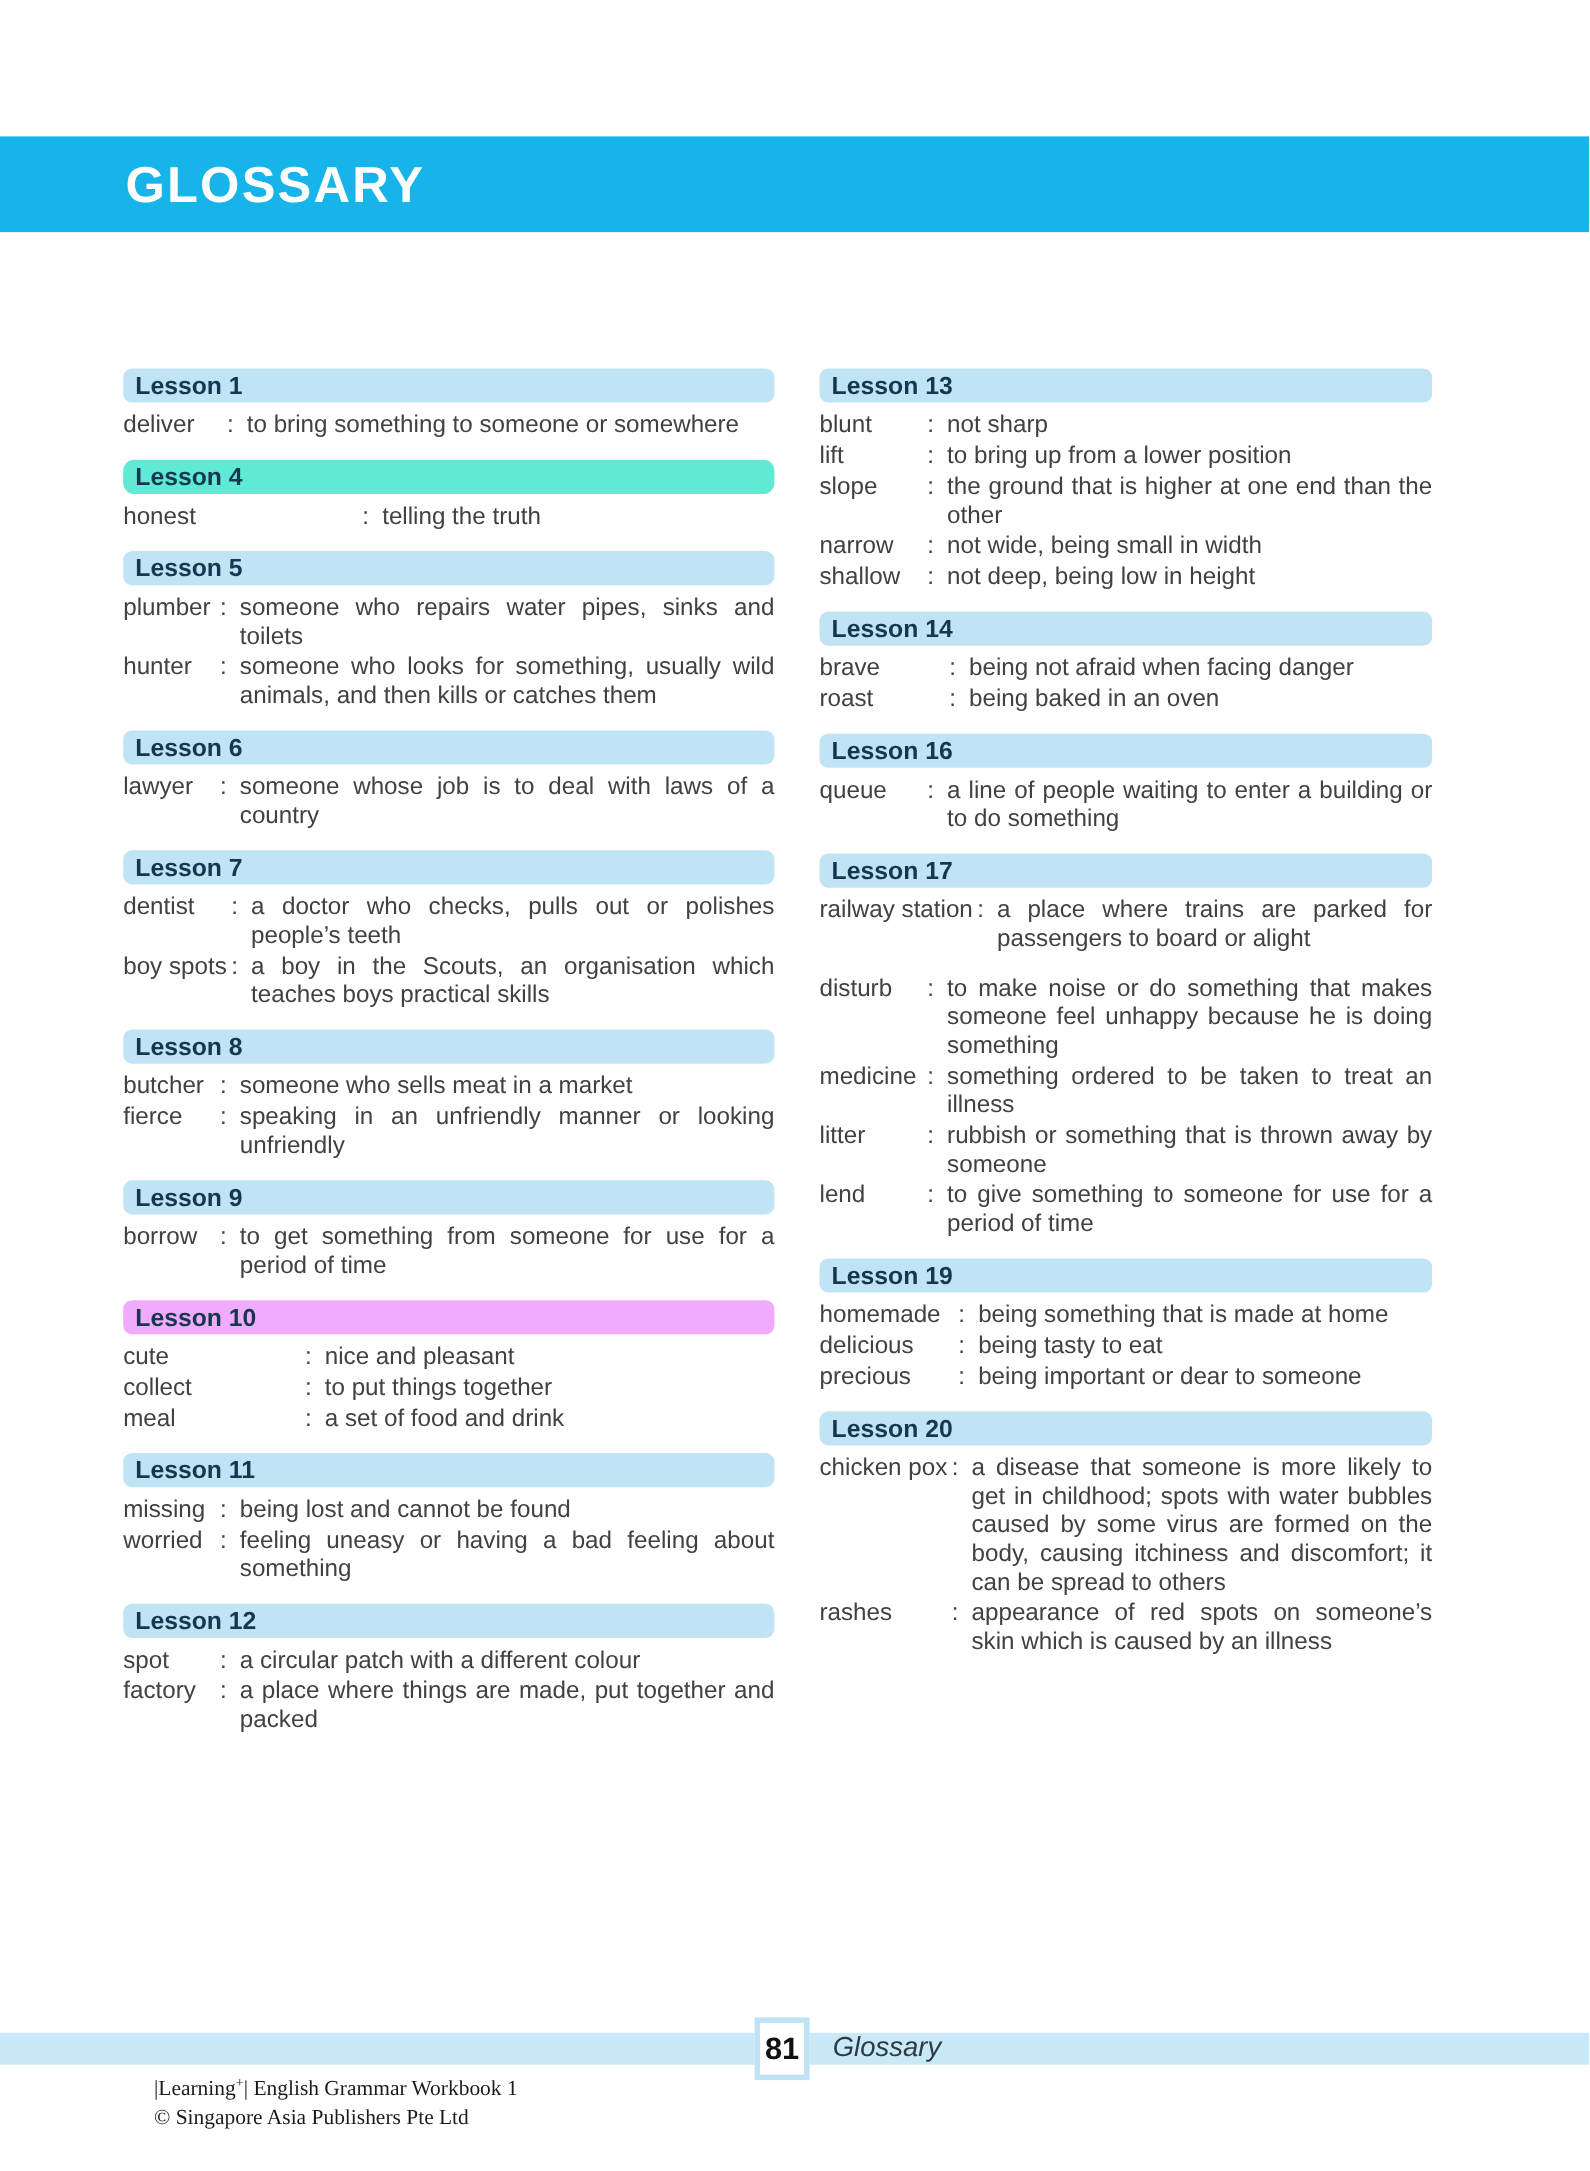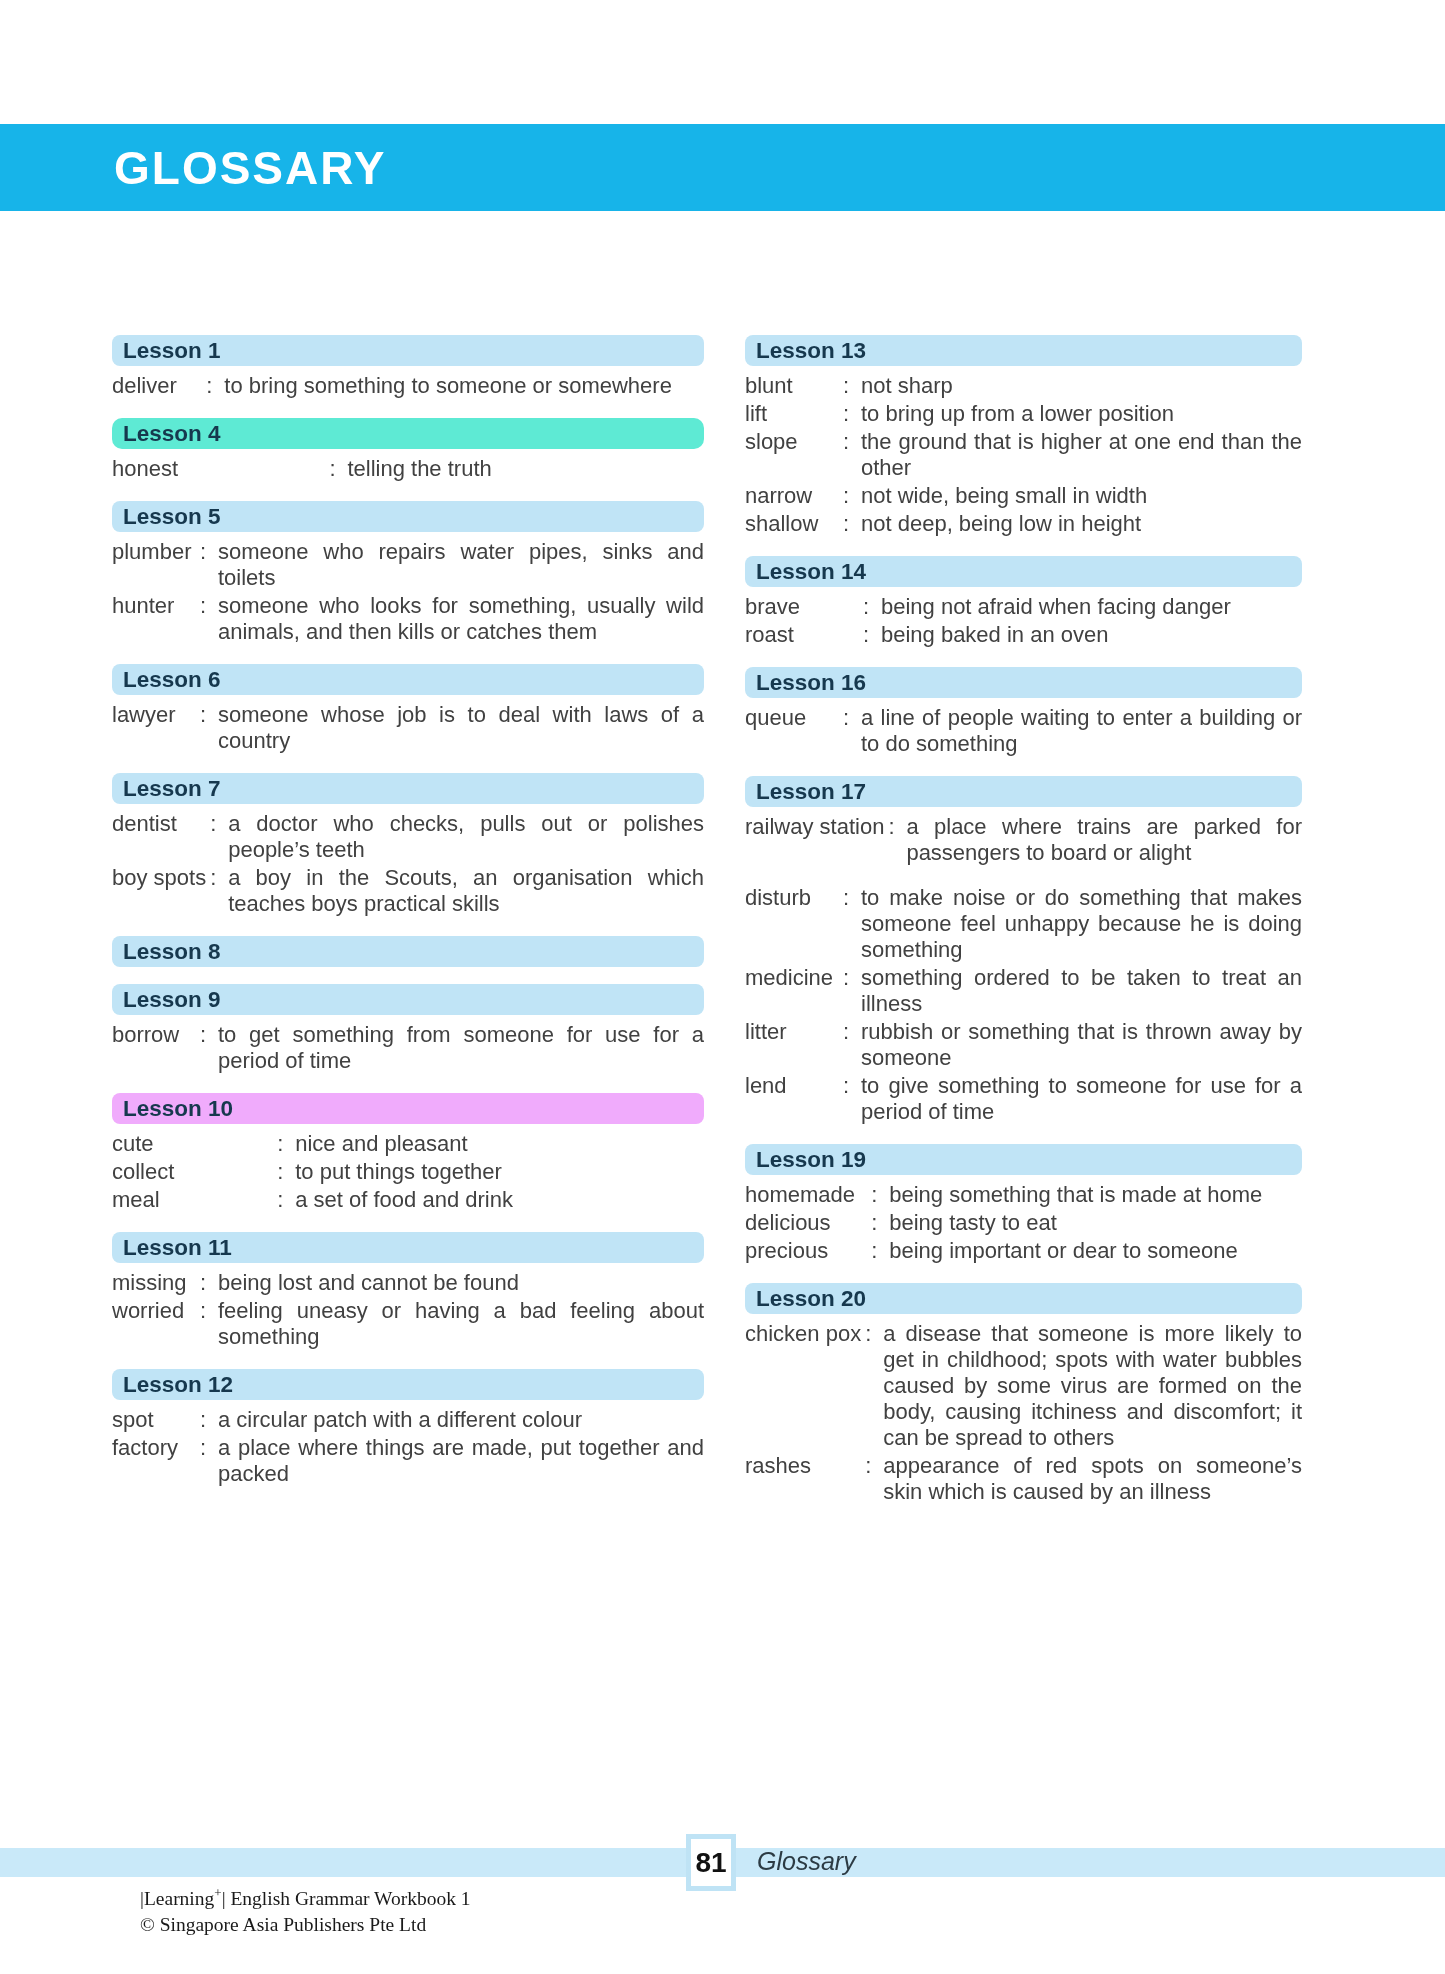--- a/index.html
+++ b/index.html
@@ -110,20 +110,32 @@
               <span class="cell term"><span class="termpad">boy spots</span></span>
               <span class="cell colon">:</span>
               <span class="cell def">a boy in the Scouts, an organisation which teaches boys practical skills</span>
             </div>
           </div>
         </section>
         <section class="lesson">
           <div class="lesson-bar" style="background: rgb(192, 228, 246);">
             <span class="lesson-title" style="color: rgb(22, 56, 78);">Lesson 8</span>
           </div>
+          <div class="entries">
+            <div class="entry">
+              <span class="cell term"><span class="termpad">butcher</span></span>
+              <span class="cell colon">:</span>
+              <span class="cell def">someone who sells meat in a market</span>
+            </div>
+            <div class="entry">
+              <span class="cell term"><span class="termpad">fierce</span></span>
+              <span class="cell colon">:</span>
+              <span class="cell def">speaking in an unfriendly manner or looking unfriendly</span>
+            </div>
+          </div>
         </section>
         <section class="lesson">
           <div class="lesson-bar" style="background: rgb(192, 228, 246);">
             <span class="lesson-title" style="color: rgb(22, 56, 78);">Lesson 9</span>
           </div>
           <div class="entries">
             <div class="entry">
               <span class="cell term"><span class="termpad">borrow</span></span>
               <span class="cell colon">:</span>
               <span class="cell def">to get something from someone for use for a period of time</span>

